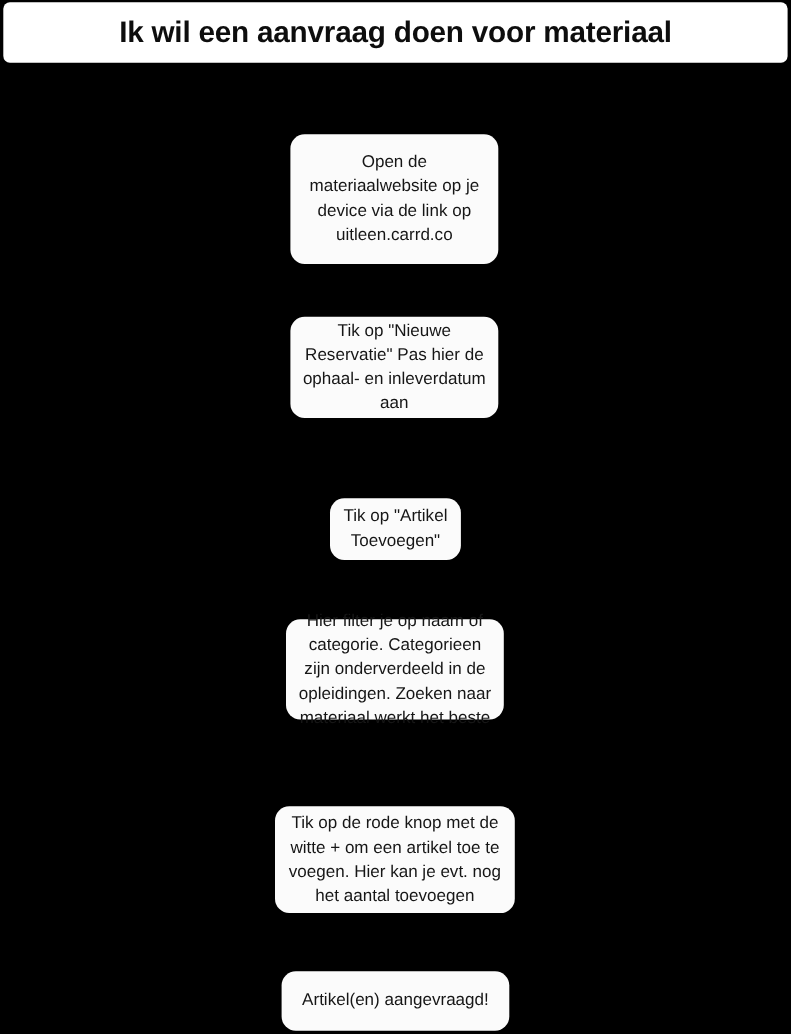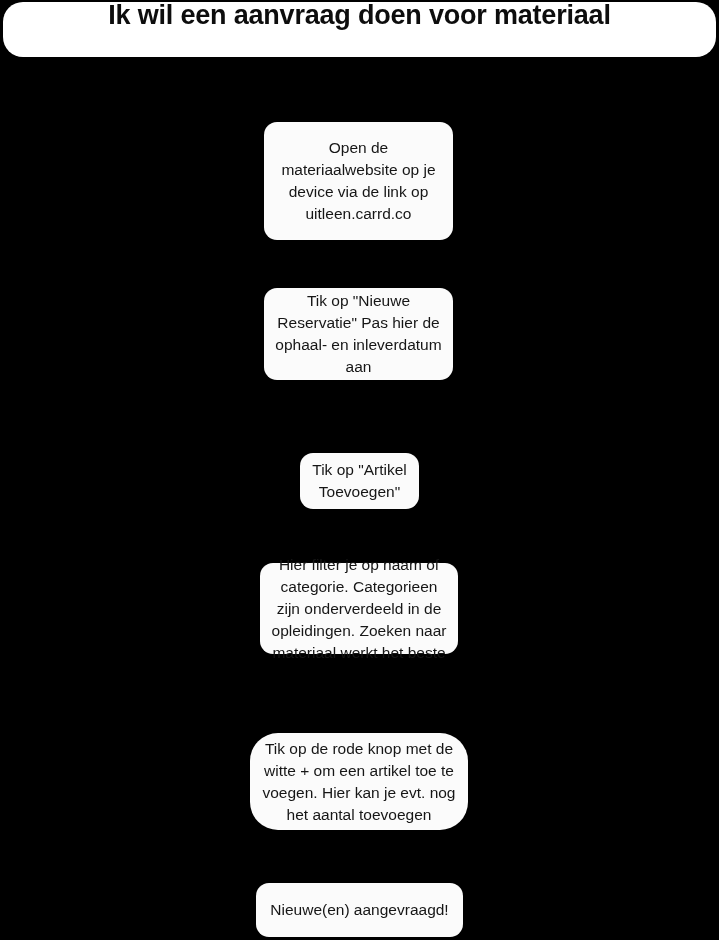--- a/index.html
+++ b/index.html
@@ -17,24 +17,24 @@
   }
 
   
   #header-bar {
     position: absolute;
     left: 3px;
     top: 2px;
     width: 713px;
     height: 55px;
     background: #ffffff;
-    border-radius: 20px;
+    border-radius: 6px;
     box-sizing: border-box;
     display: flex;
-    align-items: flex-start;
+    align-items: center;
     justify-content: center;
   }
   #header-title {
     font-family: "Liberation Sans", sans-serif;
     font-weight: bold;
     font-size: 27px;
     color: #0d0d0d;
     letter-spacing: -0.2px;
     white-space: nowrap;
     line-height: 1;
@@ -59,21 +59,21 @@
     text-align: center;
     width: 100%;
     white-space: pre-line;
   }
 
   
   #step-1 { left: 264px; top: 122px;  width: 189px; height: 118px; }
   #step-2 { left: 264px; top: 288px;  width: 189px; height: 92px;  }
   #step-3 { left: 300px; top: 453px;  width: 119px; height: 56px;  }
   #step-4 { left: 260px; top: 563px;  width: 198px; height: 91px; }
-  #step-5 { left: 250px; top: 733px;  width: 218px; height: 97px; border-radius: 28px;  }
+  #step-5 { left: 250px; top: 733px;  width: 218px; height: 97px;  }
   #step-6 { left: 256px; top: 883px;  width: 207px; height: 54px;  }
 </style>
 </head>
 <body>
 
 <div id="canvas">
 
   <div id="header-bar">
     <div id="header-title">Ik wil een aanvraag doen voor materiaal</div>
   </div>
@@ -92,16 +92,16 @@
 
   <div class="step-card" id="step-4">
     <div class="step-text">Hier filter je op naam of categorie. Categorieen zijn onderverdeeld in de opleidingen. Zoeken naar materiaal werkt het beste</div>
   </div>
 
   <div class="step-card" id="step-5">
     <div class="step-text">Tik op de rode knop met de witte + om een artikel toe te voegen. Hier kan je evt. nog het aantal toevoegen</div>
   </div>
 
   <div class="step-card" id="step-6">
-    <div class="step-text">Nieuwe(en) aangevraagd!</div>
+    <div class="step-text">Artikel(en) aangevraagd!</div>
   </div>
 
 </div>
 
 </body></html>

